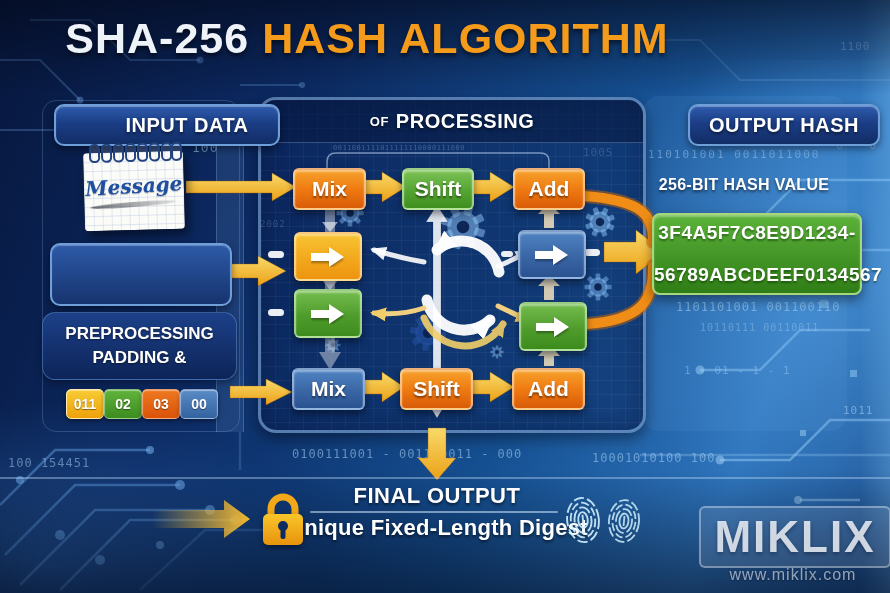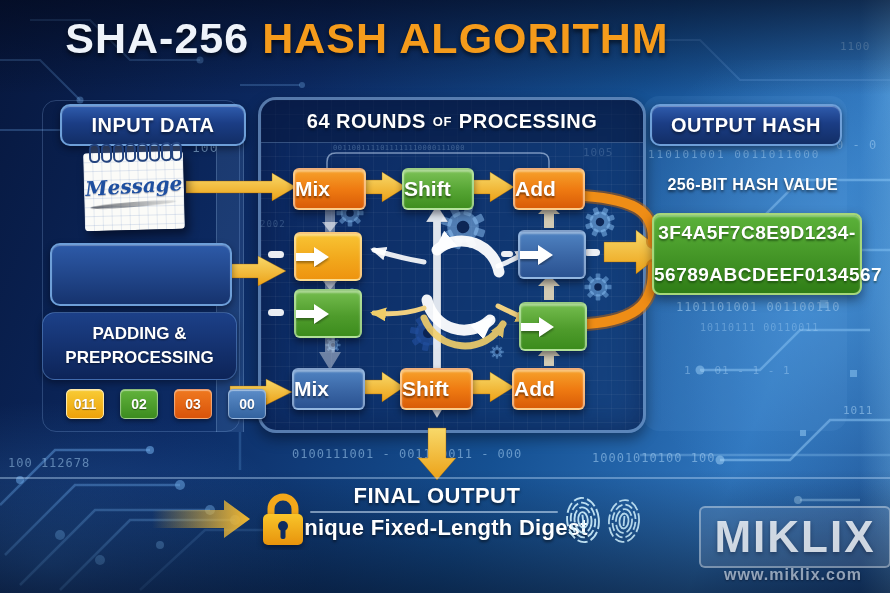--- a/index.html
+++ b/index.html
@@ -37,68 +37,68 @@
     background:linear-gradient(90deg,rgba(30,35,45,.65),rgba(30,35,45,.12));filter:blur(.5px);transform:rotate(-3deg);}
   
   .binbox{left:50px;top:243px;width:178px;height:59px;border-radius:10px;border:2px solid #6e9fd8;
     background:linear-gradient(180deg,#2d5aa8,#16336e);box-shadow:0 3px 7px rgba(0,0,10,.45), inset 0 1px 1px rgba(255,255,255,.3);
     color:#fff;font-weight:700;font-size:16px;letter-spacing:1px;text-align:center;display:flex;flex-direction:column;justify-content:center;
     text-shadow:0 1px 2px rgba(0,0,0,.5);line-height:1.35;}
   .padbox{left:42px;top:312px;width:193px;height:66px;border-radius:13px;border:1.5px solid rgba(110,160,220,.45);
     background:linear-gradient(180deg,#1c4088,#0d2458);box-shadow:0 3px 7px rgba(0,0,10,.4);
     color:#fff;font-weight:700;font-size:17px;text-align:center;display:flex;flex-direction:column;justify-content:center;
     text-shadow:0 1px 2px rgba(0,0,0,.5);line-height:1.4;}
-  .chunks{left:66px;top:389px;display:flex;gap:16px;}
+  .chunks{left:66px;top:389px;display:flex;gap:0;}
   .chunk{width:36px;height:28px;border-radius:5px;display:flex;align-items:center;justify-content:center;
     color:#fff;font-weight:700;font-size:14px;text-shadow:0 1px 1px rgba(0,0,0,.45);
     box-shadow:0 2px 4px rgba(0,0,10,.45), inset 0 1px 1px rgba(255,255,255,.45);}
   .ck-yl{background:linear-gradient(180deg,#f8cb35,#eda10a);border:1.5px solid #ffe9a8;}
   .ck-gr{background:linear-gradient(180deg,#62b33c,#3c8c1f);border:1px solid rgba(255,255,255,.4);}
   .ck-or{background:linear-gradient(180deg,#ef7920,#d9530a);border:1px solid rgba(255,255,255,.4);}
   .ck-bl{background:linear-gradient(180deg,#5b8cc8,#33639f);border:1px solid rgba(255,255,255,.4);}
   
   .mid-panel{left:258px;top:97px;width:382px;height:330px;border-radius:18px;border:3px solid rgba(150,190,235,.55);
     background:rgba(12,38,92,.5);box-shadow:0 6px 14px rgba(0,0,10,.4), inset 0 0 30px rgba(5,20,60,.5);}
   .mid-panel::before{content:"";position:absolute;inset:0;border-radius:15px;
     background-image:linear-gradient(rgba(255,255,255,.045) 1px,transparent 1px),linear-gradient(90deg,rgba(255,255,255,.04) 1px,transparent 1px);
     background-size:14px 14px;}
   .mid-head{position:absolute;left:0;top:0;width:100%;height:42px;border-radius:15px 15px 0 0;
     background:rgba(8,24,62,.55);border-bottom:1px solid rgba(130,170,220,.35);
     display:flex;align-items:center;justify-content:center;gap:7px;color:#fff;font-weight:700;
     text-shadow:0 2px 3px rgba(0,0,0,.5);}
   .mh-big{font-size:20px;letter-spacing:.5px;}
   .mh-small{font-size:13px;letter-spacing:.5px;}
   
-  .opbox{position:absolute;border-radius:6px;display:flex;align-items:center;
+  .opbox{position:absolute;border-radius:6px;display:flex;align-items:center;justify-content:center;
     color:#fff;font-weight:700;font-size:21px;text-shadow:0 2px 2px rgba(0,0,0,.45);
     box-shadow:0 4px 7px rgba(0,0,10,.45), inset 0 2px 2px rgba(255,255,255,.4);border:2px solid rgba(255,240,215,.55);}
   .c-or{background:linear-gradient(180deg,#f6a22b 0%,#ef7b12 50%,#d95c07 100%);}
   .c-gr{background:linear-gradient(180deg,#7cc256 0%,#55a433 55%,#3f8f1f 100%);border-color:rgba(230,255,215,.55);}
   .c-bl{background:linear-gradient(180deg,#4f83c2 0%,#3a66a5 55%,#2a5291 100%);border-color:rgba(215,235,255,.5);}
   .c-yl{background:linear-gradient(180deg,#f8c434 0%,#f2a81c 55%,#ee9410 100%);}
   .c-gr2{background:linear-gradient(180deg,#74bd4e 0%,#4f9c2c 55%,#3c8c1d 100%);border-color:rgba(230,255,215,.55);}
   
-  .subhead{left:650px;top:176px;width:188px;text-align:right;color:#fff;font-weight:700;font-size:16px;
+  .subhead{left:650px;top:176px;width:188px;text-align:center;color:#fff;font-weight:700;font-size:16px;
     text-shadow:0 2px 3px rgba(0,0,0,.55);letter-spacing:.3px;}
   .hashbox{left:652px;top:213px;width:206px;height:78px;border-radius:8px;border:2px solid #a6d77a;
     background:linear-gradient(180deg,#5cb23a,#2f7d16);box-shadow:0 5px 12px rgba(0,0,10,.45), inset 0 2px 2px rgba(255,255,255,.35);
     color:#fff;font-weight:700;font-size:19px;letter-spacing:.5px;text-align:center;
     display:flex;flex-direction:column;justify-content:center;line-height:1.4;text-shadow:0 2px 2px rgba(0,30,0,.45);gap:15px;}
   
   .sepline{left:0;top:477px;width:890px;height:1.5px;background:rgba(190,220,250,.4);}
   .sepline2{left:310px;top:511px;width:248px;height:2px;background:rgba(210,230,250,.55);border-radius:2px;}
   .final-label{left:312px;top:483px;width:250px;text-align:center;color:#fff;font-weight:800;font-size:22px;
     text-shadow:0 2px 3px rgba(0,0,0,.55);letter-spacing:.5px;}
   .digest-label{left:248px;top:515px;width:380px;text-align:center;color:#fff;font-weight:800;font-size:22px;
     text-shadow:0 2px 3px rgba(0,0,0,.55);letter-spacing:.3px;}
   .miklix-box{left:699px;top:506px;width:188px;height:58px;border-radius:6px;border:2px solid rgba(255,255,255,.35);
     background:rgba(185,205,235,.15);display:flex;align-items:center;justify-content:center;}
   .miklix-text{color:rgba(245,249,253,.82);font-weight:800;font-size:44px;letter-spacing:2px;
     text-shadow:0 2px 4px rgba(0,0,20,.35);}
-  .miklix-url{left:699px;top:566px;width:188px;text-align:center;color:rgba(235,245,255,.6);font-weight:700;
+  .miklix-url{left:699px;top:566px;width:188px;text-align:center;color:rgba(235,245,255,.6);font-weight:400;
     font-size:16px;letter-spacing:1px;text-shadow:0 1px 2px rgba(0,0,20,.4);}
   svg{display:block;}
 </style>
 </head>
 <body>
 
 <div class="stage">
 
   <svg class="abs" width="890" height="593" style="left:0;top:0;">
     <g stroke="rgba(110,170,235,.45)" stroke-width="2.5" fill="none">
@@ -160,35 +160,34 @@
   <div>
     <span class="bin" style="left:192px;top:140px;font-size:13px;opacity:.6;">100</span>
     <span class="bin" style="left:583px;top:146px;font-size:11px;opacity:.45;">1005</span>
     <span class="bin" style="left:648px;top:148px;font-size:11px;opacity:.5;letter-spacing:2px;">110101001  0011011000</span>
     <span class="bin" style="left:260px;top:219px;font-size:9px;opacity:.5;">2002</span>
     <span class="bin" style="left:676px;top:300px;font-size:12px;opacity:.6;">1101101001  001100110</span>
     <span class="bin" style="left:684px;top:364px;font-size:11px;opacity:.45;">1 - 01 - 1 - 1</span>
     <span class="bin" style="left:843px;top:404px;font-size:11px;opacity:.55;">1011</span>
     <span class="bin" style="left:292px;top:447px;font-size:12px;opacity:.55;">0100111001 - 0011  0011 - 000</span>
     <span class="bin" style="left:592px;top:451px;font-size:12px;opacity:.55;">10001010100  100</span>
-    <span class="bin" style="left:8px;top:456px;font-size:12px;opacity:.5;">100  112678</span>
+    <span class="bin" style="left:8px;top:456px;font-size:12px;opacity:.5;">100  154451</span>
     <span class="bin" style="left:840px;top:40px;font-size:11px;opacity:.45;">1100</span>
     <span class="bin" style="left:836px;top:138px;font-size:12px;opacity:.5;">0 - 0</span>
     <span class="bin" style="left:333px;top:144px;font-size:7px;opacity:.6;letter-spacing:.5px;">0011001111011111110000111000</span>
     <span class="bin" style="left:700px;top:322px;font-size:10px;opacity:.4;">10110111  00110011</span>
   </div>
 
   <div class="abs vignette-top"></div>
   <div class="abs vignette-bottom"></div>
 
   <div class="abs lpanel-outline"></div>
   <div class="abs rcol-glow"></div>
   <div class="abs mid-panel">
     <div class="mid-head">
-      <span class="mh-big">64 ROUNDS</span>
       <span class="mh-small">OF</span>
       <span class="mh-big">PROCESSING</span>
     </div>
   </div>
 
   <svg class="abs" width="890" height="593" style="left:0;top:0;pointer-events:none;">
     <defs>
       <linearGradient id="gy" x1="0" y1="0" x2="0" y2="1">
         <stop offset="0" stop-color="#f8d96a"></stop>
           <stop offset="1" stop-color="#eca117"></stop>
@@ -302,21 +301,21 @@
       <path d="M 587,324 C 642,320 654,300 653,266" stroke="#ef8d16" stroke-width="10"></path>
     </g>
   </svg>
 
   <div class="abs title">
     <span class="t-silver">SHA-256</span>
     <span> </span>
     <span class="t-orange">HASH ALGORITHM</span>
   </div>
 
-  <div class="abs phead" style="left:60px;top:104px;width:182px;height:38px;">
+  <div class="abs phead" style="left:54px;top:104px;width:182px;height:38px;padding-left:40px;">
     <span>INPUT DATA</span>
   </div>
 
   <div class="abs notepad">
     <div>
       <span class="ring" style="left:6px;"></span>
         <span class="ring" style="left:18px;"></span>
       <span class="ring" style="left:30px;"></span>
         <span class="ring" style="left:42px;"></span>
       <span class="ring" style="left:54px;"></span>
@@ -325,22 +324,22 @@
         <span class="ring" style="left:88px;"></span>
     </div>
     <div class="msg">Message</div>
     <div class="swoosh"></div>
   </div>
 
   <div class="abs binbox">
   </div>
 
   <div class="abs padbox">
+    <div>PREPROCESSING</div>
     <div>PADDING &amp;</div>
-    <div>PREPROCESSING</div>
   </div>
 
   <div class="abs chunks">
     <div class="chunk ck-yl">011</div>
     <div class="chunk ck-gr">02</div>
     <div class="chunk ck-or">03</div>
     <div class="chunk ck-bl">00</div>
   </div>
 
   <div class="opbox c-or" style="left:293px;top:168px;width:69px;height:38px;">
@@ -377,21 +376,21 @@
   <div class="opbox c-bl" style="left:292px;top:368px;width:69px;height:38px;">
     <span>Mix</span>
   </div>
   <div class="opbox c-or" style="left:400px;top:368px;width:69px;height:38px;">
     <span>Shift</span>
   </div>
   <div class="opbox c-or" style="left:512px;top:368px;width:69px;height:38px;">
     <span>Add</span>
   </div>
 
-  <div class="abs phead" style="left:650px;top:104px;width:188px;height:38px;">
+  <div class="abs phead" style="left:688px;top:104px;width:188px;height:38px;">
     <span>OUTPUT HASH</span>
   </div>
   <div class="abs subhead">256-BIT HASH VALUE</div>
   <div class="abs hashbox">
     <div>3F4A5F7C8E9D1234-</div>
     <div>56789ABCDEEF0134567</div>
   </div>
 
   <div class="abs sepline"></div>
   <div class="abs final-label">FINAL OUTPUT</div>

